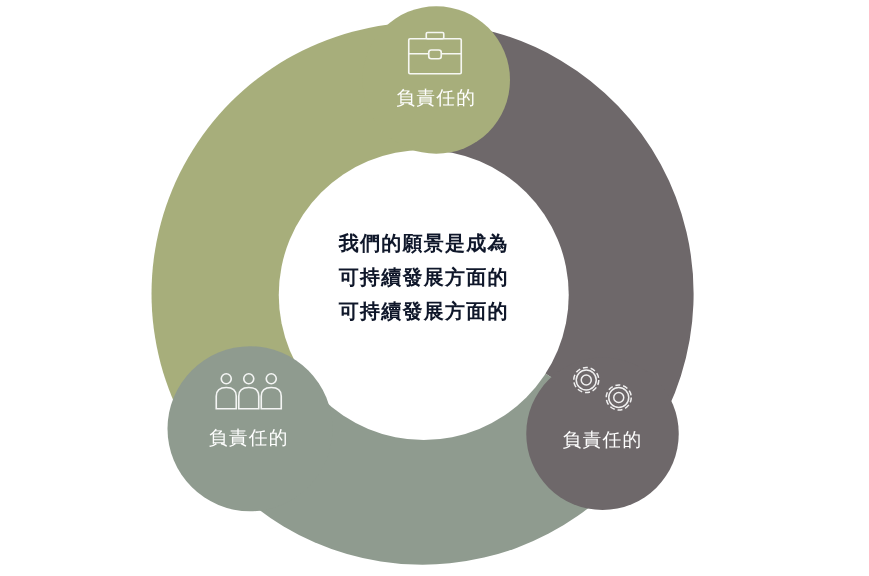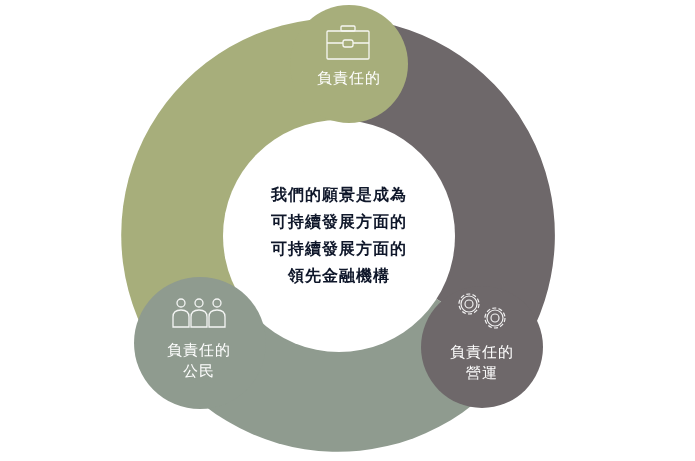--- a/index.html
+++ b/index.html
@@ -54,26 +54,23 @@
     <circle cx="495" cy="318" r="4"></circle>
   </g>
 </svg>
 
 <div class="node-label" style="left:284px; top:68px;">
   <div>負責任的</div>
 </div>
 
 <div class="node-label" style="left:134px; top:340px;">
   <div>負責任的</div>
-  <div>公民</div>
 </div>
 
 <div class="node-label" style="left:417px; top:342px;">
   <div>負責任的</div>
-  <div>營運</div>
 </div>
 
 <div class="center-text">
   <div>我們的願景是成為</div>
   <div>可持續發展方面的</div>
   <div>可持續發展方面的</div>
-  <div>領先金融機構</div>
 </div>
 
 </body></html>

